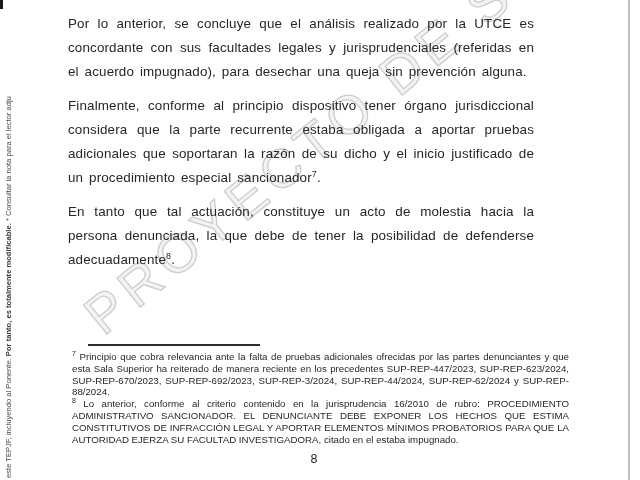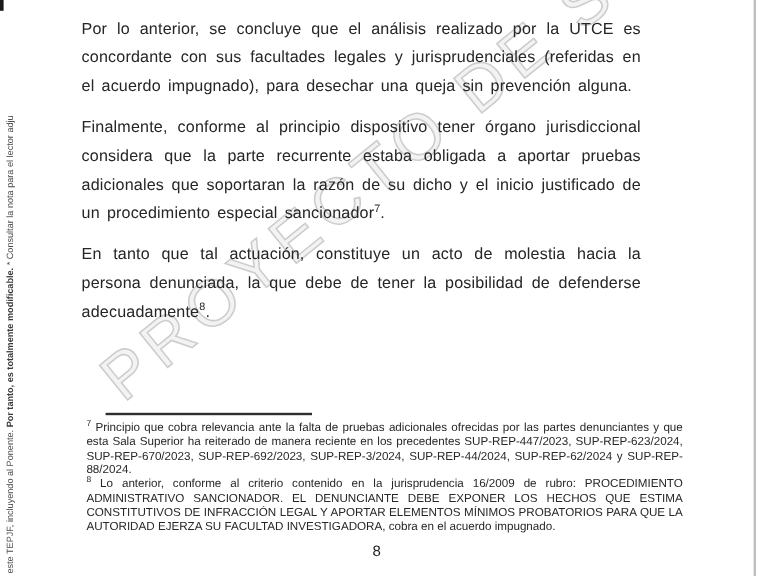--- a/index.html
+++ b/index.html
@@ -99,19 +99,19 @@
     </p>
   </div>
 
   <div class="fn-sep"></div>
 
   <div class="footnotes">
     <p>
       <sup>7</sup><span> Principio que cobra relevancia ante la falta de pruebas adicionales ofrecidas por las partes denunciantes y que esta Sala Superior ha reiterado de manera reciente en los precedentes SUP-REP-447/2023, SUP-REP-623/2024, SUP-REP-670/2023, SUP-REP-692/2023, SUP-REP-3/2024, SUP-REP-44/2024, SUP-REP-62/2024 y SUP-REP-88/2024.</span>
     </p>
     <p>
-      <sup>8</sup><span> Lo anterior, conforme al criterio contenido en la jurisprudencia 16/2009 de rubro: </span><span>PROCEDIMIENTO ADMINISTRATIVO SANCIONADOR. EL DENUNCIANTE DEBE EXPONER LOS HECHOS QUE ESTIMA CONSTITUTIVOS DE INFRACCIÓN LEGAL Y APORTAR ELEMENTOS MÍNIMOS PROBATORIOS PARA QUE LA AUTORIDAD EJERZA SU FACULTAD INVESTIGADORA</span><span>, cobra en el acuerdo impugnado.</span>
+      <sup>8</sup><span> Lo anterior, conforme al criterio contenido en la jurisprudencia 16/2010 de rubro: </span><span>PROCEDIMIENTO ADMINISTRATIVO SANCIONADOR. EL DENUNCIANTE DEBE EXPONER LOS HECHOS QUE ESTIMA CONSTITUTIVOS DE INFRACCIÓN LEGAL Y APORTAR ELEMENTOS MÍNIMOS PROBATORIOS PARA QUE LA AUTORIDAD EJERZA SU FACULTAD INVESTIGADORA</span><span>, citado en el estaba impugnado.</span>
     </p>
   </div>
 
   <div class="page-number">8</div>
 
 </div>
 
 </body></html>

